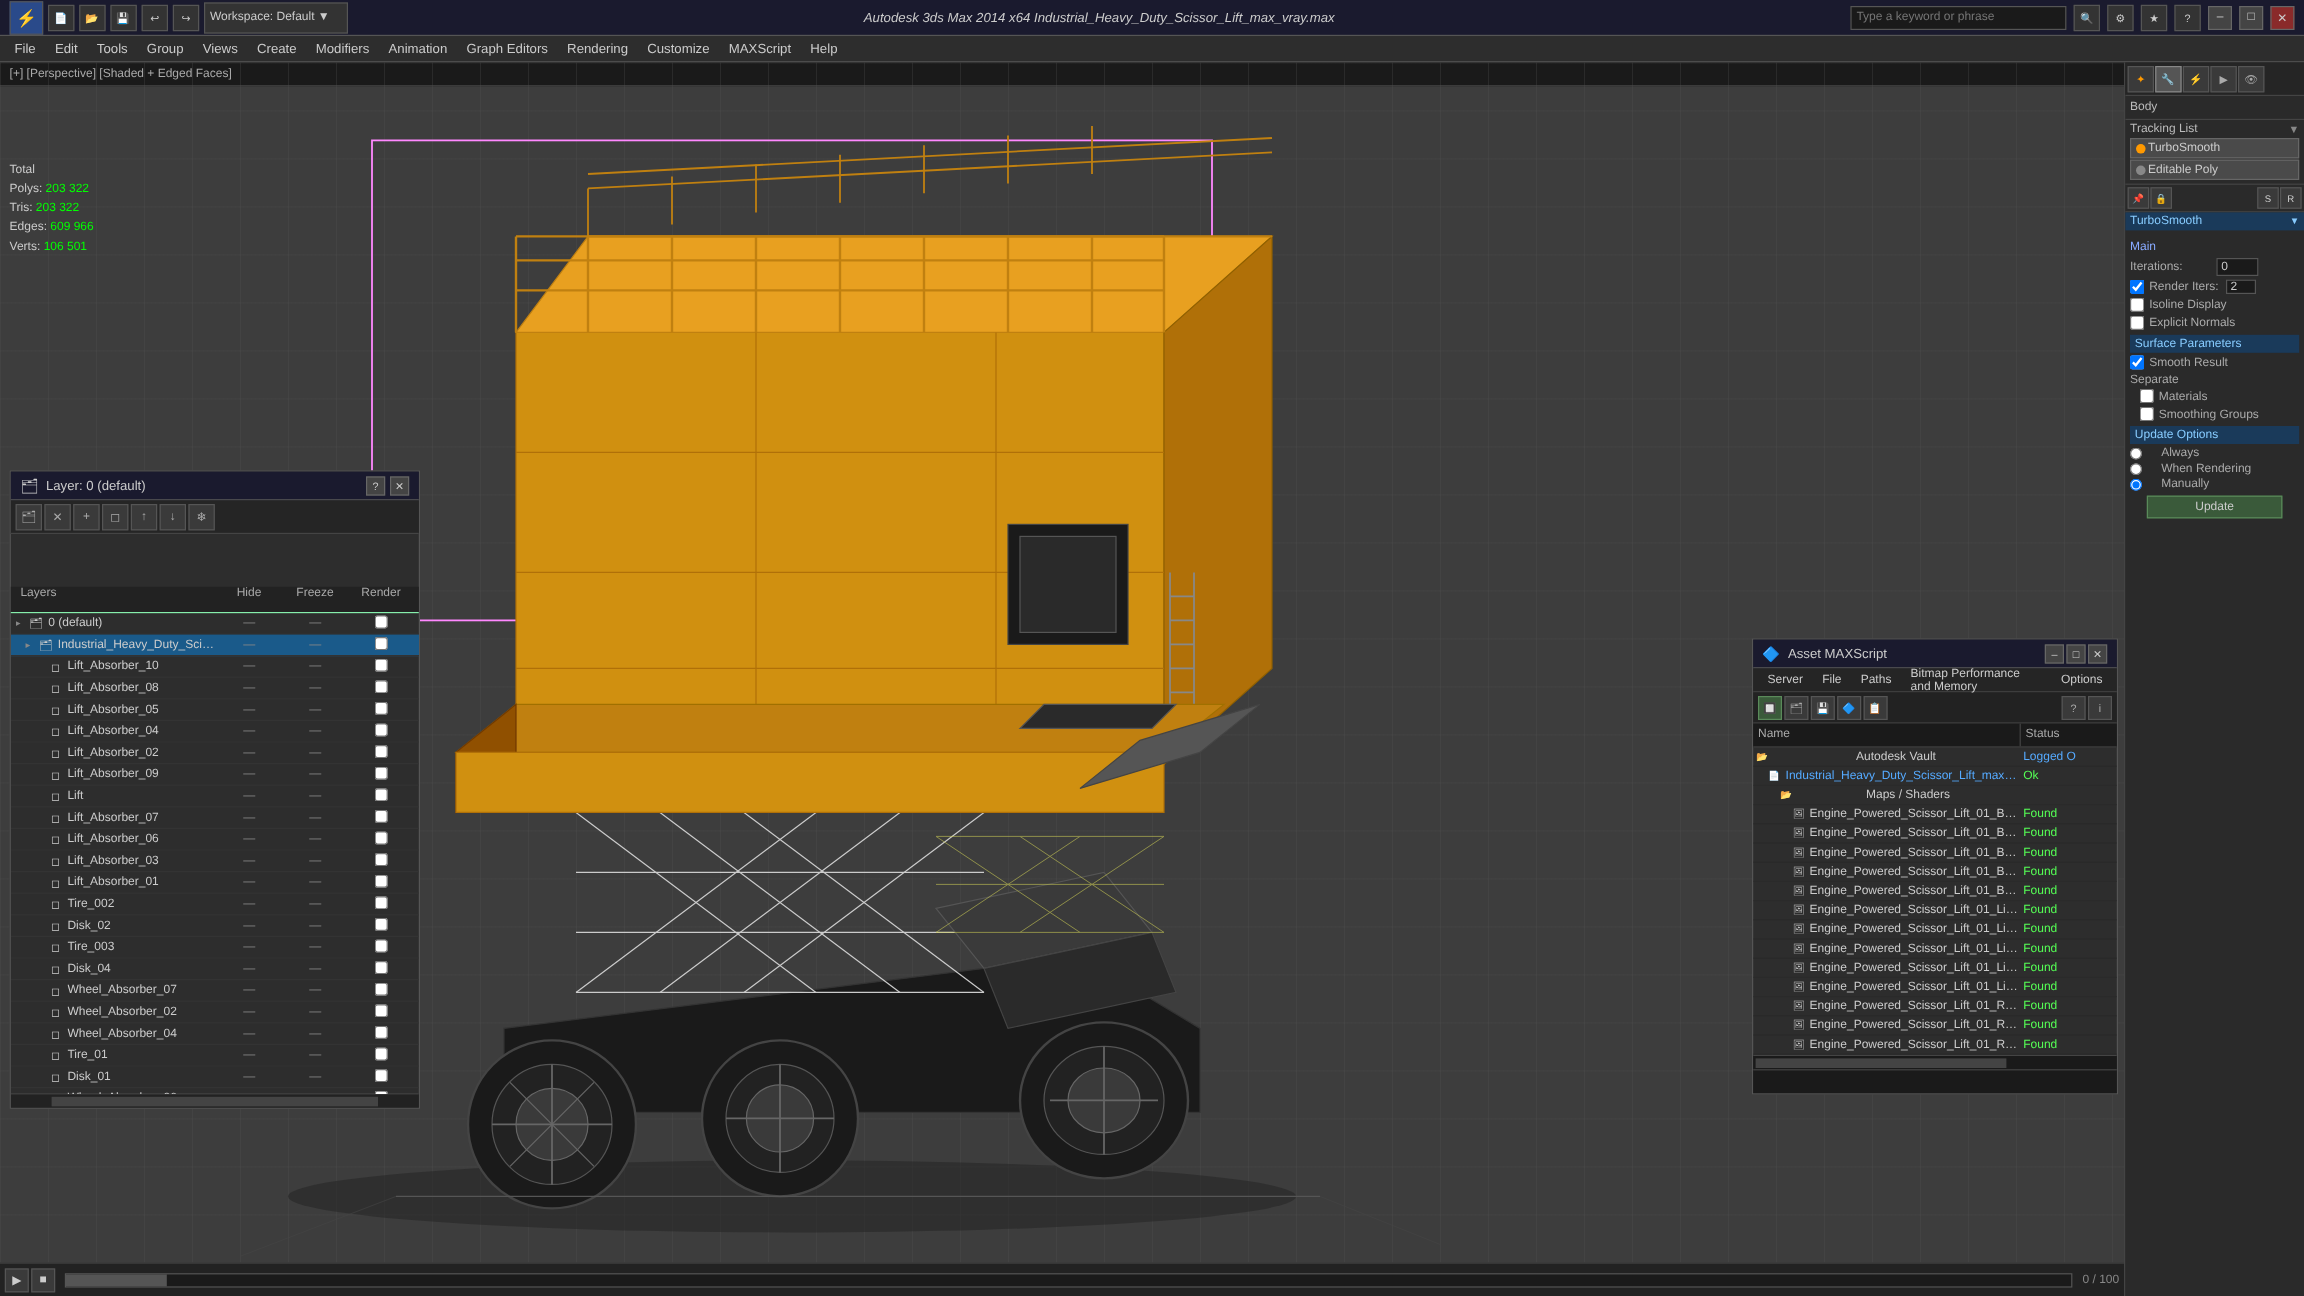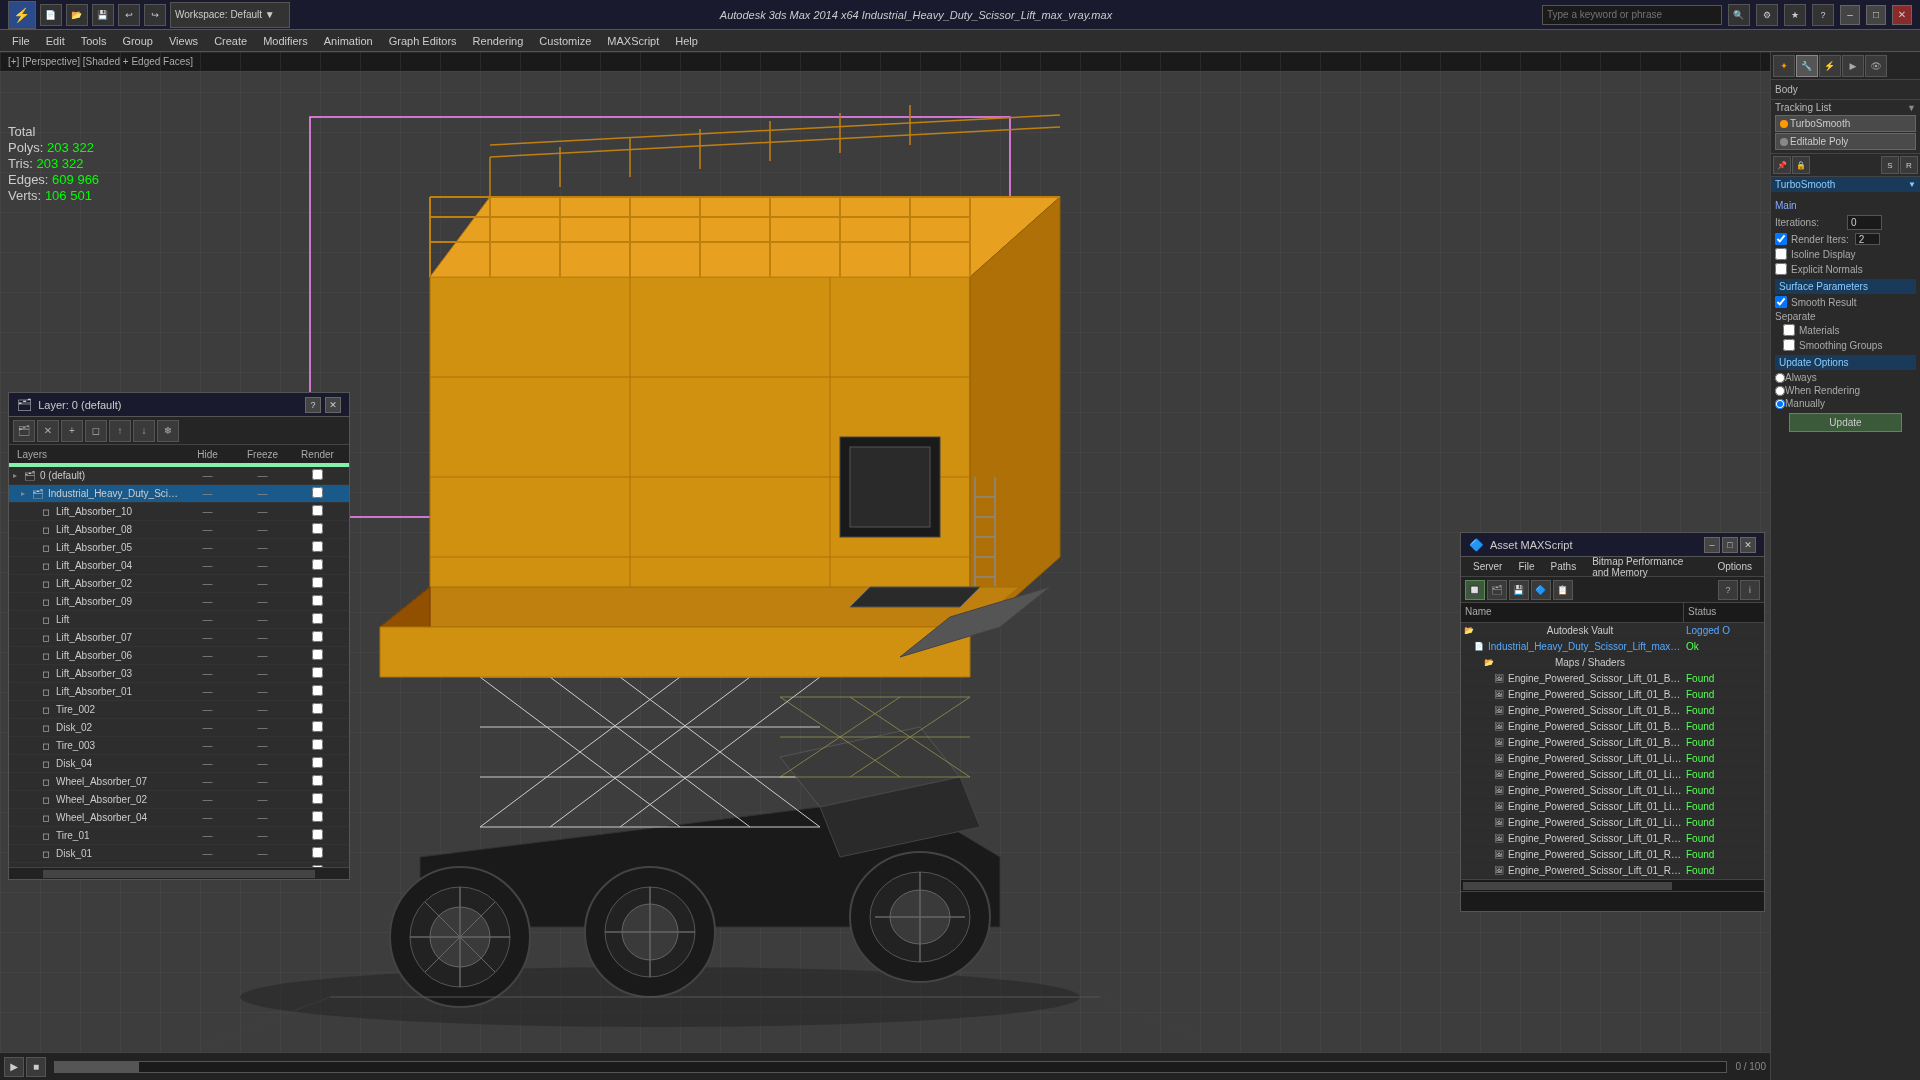--- a/index.html
+++ b/index.html
@@ -18,21 +18,21 @@
     .menu-item { padding: 2px 8px; color: #ccc; cursor: pointer; font-size: 11px; }
 
     
     #viewport-header { height: 20px; background: #222; display: flex; align-items: center; padding: 0 8px; border-bottom: 1px solid #444; }
     #viewport-header span { color: #999; font-size: 10px; }
 
     
     #main { display: flex; height: calc(1080px - 82px); }
 
     
-    #stats-panel { position: absolute; top: 72px; left: 8px; color: #00cc00; font-size: 13px; line-height: 16px; z-index: 10; }
+    #stats-panel { position: absolute; top: 82px; left: 8px; color: #00cc00; font-size: 10px; line-height: 16px; z-index: 10; }
 
     
     #viewport { flex: 1; background: #3d3d3d; position: relative; overflow: hidden; }
 
     
     .grid-overlay { position: absolute; inset: 0; background-image: linear-gradient(rgba(80,80,80,0.3) 1px, transparent 1px), linear-gradient(90deg, rgba(80,80,80,0.3) 1px, transparent 1px); background-size: 40px 40px; }
 
     
     #right-panel { width: 150px; background: #2a2a2a; border-left: 1px solid #444; display: flex; flex-direction: column; }
     #right-toolbar { height: 30px; background: #252525; display: flex; align-items: center; padding: 2px; gap: 1px; border-bottom: 1px solid #444; }
@@ -42,33 +42,33 @@
     .modifier-dot { width: 8px; height: 8px; background: #888; border-radius: 50%; }
     .modifier-dot.active { background: #f90; }
     .section-header { background: #1a3a5a; color: #8cf; font-size: 10px; padding: 2px 4px; margin-bottom: 4px; display: flex; align-items: center; justify-content: space-between; cursor: pointer; }
     .section-header .arrow { font-size: 8px; }
     .prop-row { display: flex; align-items: center; margin-bottom: 3px; gap: 2px; }
     .prop-label { color: #aaa; font-size: 10px; width: 70px; flex-shrink: 0; }
     .prop-input { background: #1a1a1a; border: 1px solid #555; color: #ccc; font-size: 10px; padding: 1px 3px; width: 40px; }
     .checkbox-row { display: flex; align-items: center; gap: 4px; margin-bottom: 3px; }
     .checkbox-row input { width: 12px; height: 12px; }
     .checkbox-row label { color: #aaa; font-size: 10px; }
-    .radio-row { display: flex; align-items: center; gap: 0; margin-bottom: 2px; }
+    .radio-row { display: flex; align-items: center; gap: 16px; margin-bottom: 2px; }
     .radio-row input { width: 10px; height: 10px; }
     .radio-row label { color: #aaa; font-size: 10px; }
     .update-btn { background: #3a5a3a; border: 1px solid #5a8a5a; color: #ccc; font-size: 10px; padding: 3px 8px; cursor: pointer; width: 80%; margin: 4px auto; display: block; }
 
     
     #layers-panel { position: absolute; left: 8px; top: 340px; width: 342px; background: #2d2d2d; border: 1px solid #555; z-index: 20; }
     #layers-title { background: #1a1a2e; height: 24px; display: flex; align-items: center; padding: 0 8px; border-bottom: 1px solid #555; }
     #layers-title span { color: #ccc; font-size: 11px; }
     #layers-title-right { margin-left: auto; display: flex; gap: 4px; }
     #layers-toolbar { height: 28px; background: #252525; display: flex; align-items: center; padding: 2px 4px; gap: 2px; border-bottom: 1px solid #444; }
     .layer-tool { width: 22px; height: 22px; background: #3a3a3a; border: 1px solid #555; display: flex; align-items: center; justify-content: center; font-size: 10px; cursor: pointer; color: #aaa; }
-    #layers-header { display: flex; align-items: center; background: #222; border-bottom: 4px solid #86efac; height: 22px; padding: 0 4px; }
+    #layers-header { display: flex; align-items: flex-start; background: #222; border-bottom: 1px solid #86efac; height: 22px; padding: 0 4px; margin-top: 44px; }
     .layer-col-name { flex: 1; color: #aaa; font-size: 10px; padding-left: 4px; }
     .layer-col { width: 55px; text-align: center; color: #aaa; font-size: 10px; }
     #layers-list { max-height: 400px; overflow-y: auto; }
     .layer-row { display: flex; align-items: center; height: 18px; padding: 0 4px; border-bottom: 1px solid #333; }
     .layer-row.selected { background: #1a5a8a; }
     .layer-arrow { width: 10px; color: #888; font-size: 8px; }
     .layer-icon { width: 14px; height: 14px; margin-right: 3px; display: flex; align-items: center; justify-content: center; }
     .layer-name { flex: 1; color: #ccc; font-size: 10px; overflow: hidden; text-overflow: ellipsis; white-space: nowrap; }
     .layer-cell { width: 55px; text-align: center; font-size: 10px; color: #888; }
     .l-scrollbar { height: 12px; background: #222; border-top: 1px solid #444; }

